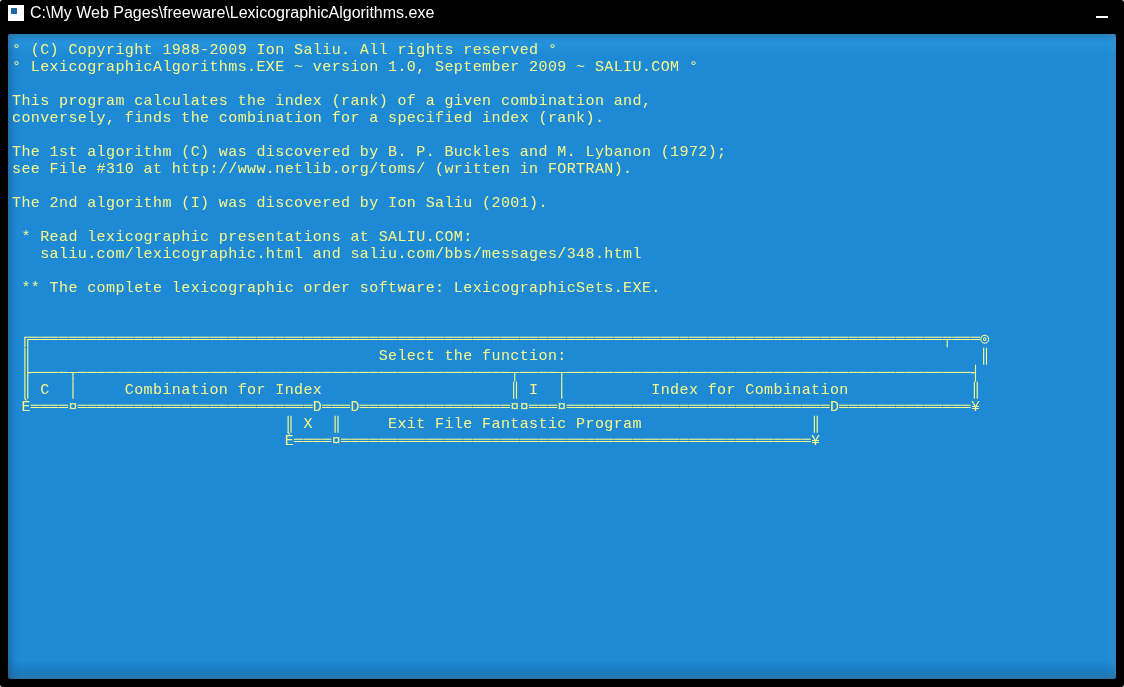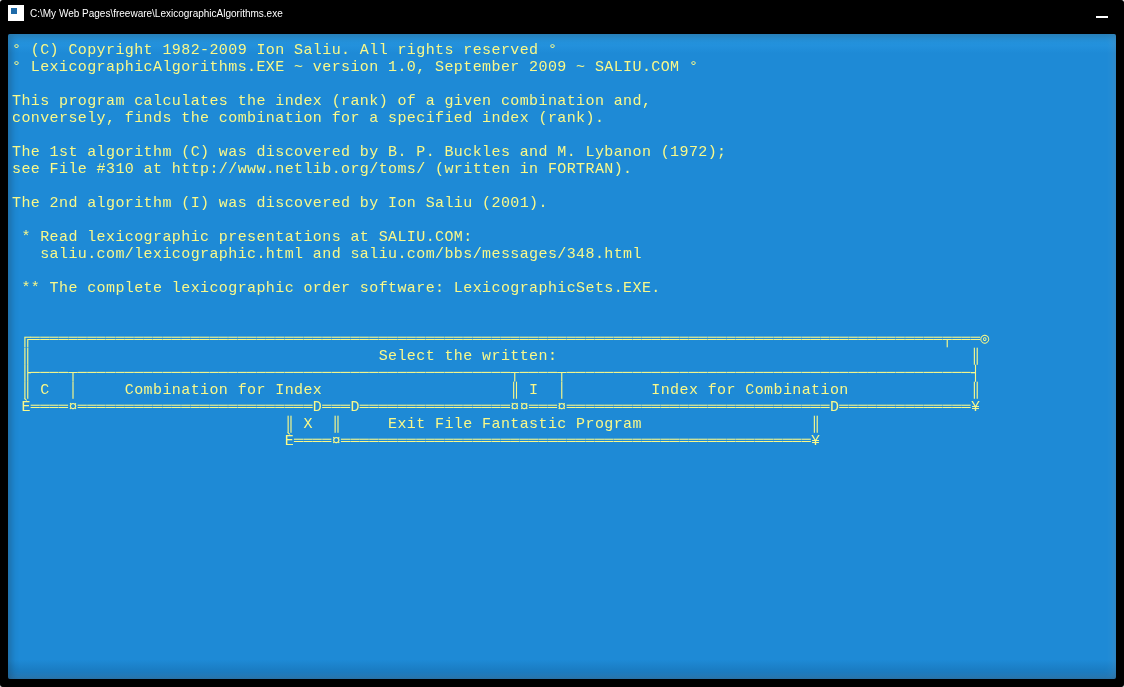--- a/index.html
+++ b/index.html
@@ -26,21 +26,21 @@
       flex-direction: column;
     }
     .title-bar {
       height: 26px;
       background: #000;
       display: flex;
       align-items: center;
       padding: 0 8px;
       color: #fff;
       font-family: 'Segoe UI', Tahoma, sans-serif;
-      font-size: 10px;
+      font-size: 16px;
       position: relative;
     }
     .title-icon {
       width: 16px;
       height: 16px;
       background: #fff;
       margin-right: 6px;
       position: relative;
       flex-shrink: 0;
     }
@@ -101,39 +101,39 @@
 
 <div class="window">
   <div class="title-bar">
     <div class="title-icon"></div>
     <div class="title-text">C:\My Web Pages\freeware\LexicographicAlgorithms.exe</div>
     <div class="minimize-btn">
         <span></span>
       </div>
   </div>
   <div class="console-wrap">
-    <div class="console"><span>° (C) Copyright 1982-2009 Ion Saliu. All rights reserved °</span>
+    <div class="console"><span>° (C) Copyright 1988-2009 Ion Saliu. All rights reserved °</span>
 <span>° LexicographicAlgorithms.EXE ~ version 1.0, September 2009 ~ SALIU.COM °</span>
 
 <span>This program calculates the index (rank) of a given combination and,</span>
 <span>conversely, finds the combination for a specified index (rank).</span>
 
 <span>The 1st algorithm (C) was discovered by B. P. Buckles and M. Lybanon (1972);</span>
 <span>see File #310 at http://www.netlib.org/toms/ (written in FORTRAN).</span>
 
 <span>The 2nd algorithm (I) was discovered by Ion Saliu (2001).</span>
 
 <span> * Read lexicographic presentations at SALIU.COM:</span>
 <span>   saliu.com/lexicographic.html and saliu.com/bbs/messages/348.html</span>
 
 <span> ** The complete lexicographic order software: LexicographicSets.EXE.</span>
 
 
 <span> ╔═════════════════════════════════════════════════════════════════════════════════════════════════╤═══◎</span>
-<span> ║                                     Select the written:                                            ║</span>
+<span> ║                                     Select the function:                                            ║</span>
 <span> ╟────┬──────────────────────────────────────────────┬────┬───────────────────────────────────────────┤</span>
 <span> ║ C  │     Combination for Index                    ║ I  │         Index for Combination             ║</span>
 <span> È════¤═════════════════════════D═══D════════════════¤¤═══¤════════════════════════════D══════════════¥</span>
 <span>                             ║ X  ║     Exit File Fantastic Program                  ║</span>
 <span>                             È════¤══════════════════════════════════════════════════¥</span>
 </div>
   </div>
 </div>
 
 </body></html>

